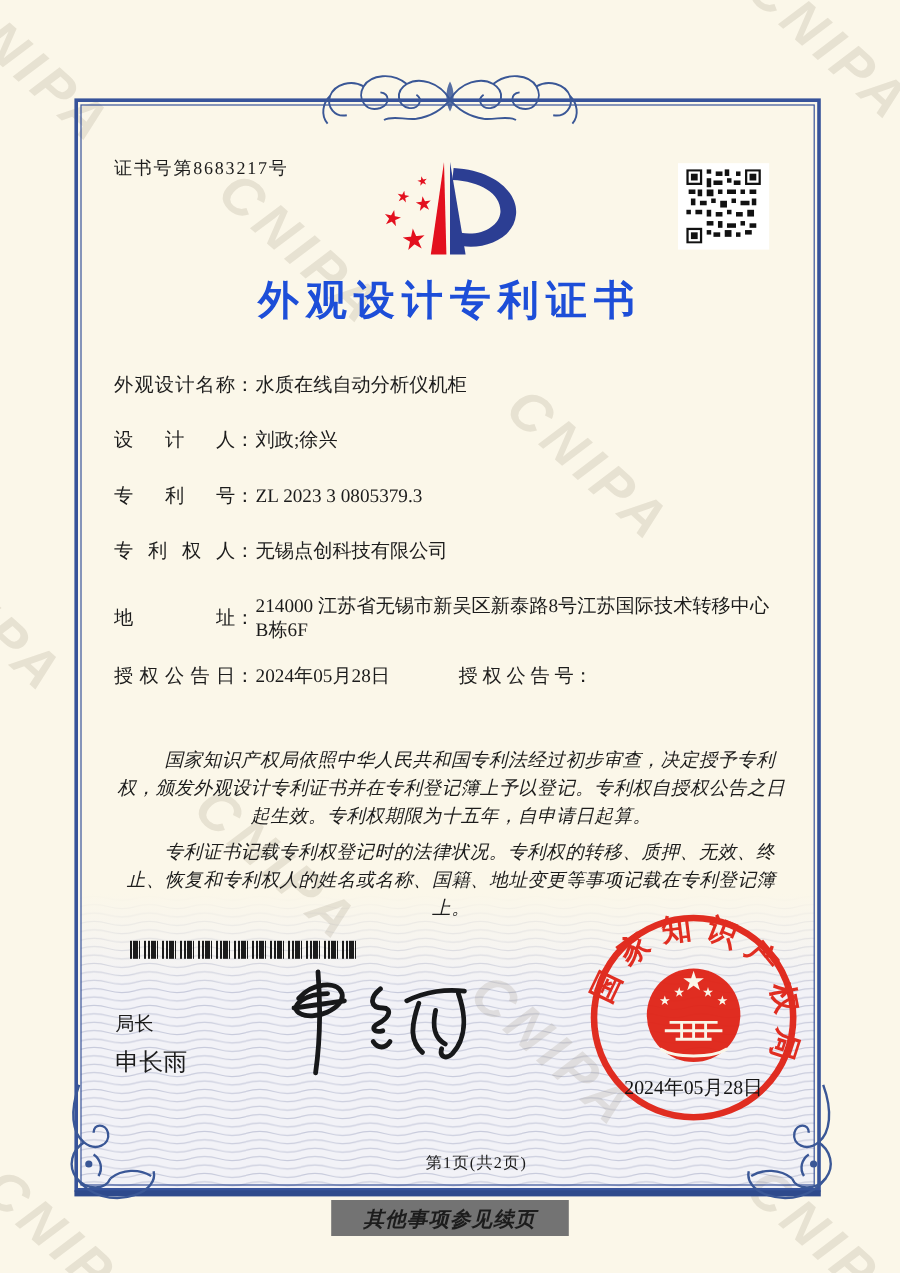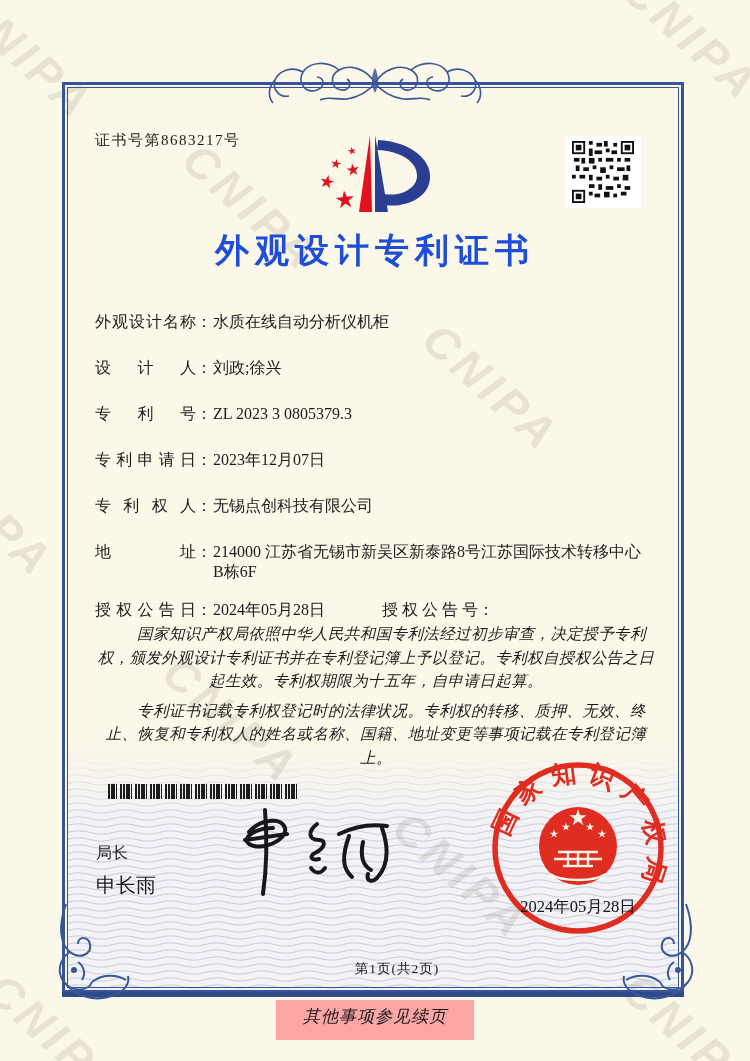--- a/index.html
+++ b/index.html
@@ -40,21 +40,21 @@
   .cert-no{left:95px;top:131px;font-size:15px;letter-spacing:1.5px;z-index:4;}
   .logo{left:298px;top:124px;z-index:4;}
   .qr-box{left:565px;top:136px;width:76px;height:72px;background:#fff;z-index:4;}
   .qr-box svg{position:absolute;left:6px;top:5px;}
   .title{
     left:0;top:228px;width:750px;text-align:center;z-index:4;
     font-size:34px;font-weight:bold;letter-spacing:6px;color:#1d4ed8;
   }
   
   .fields{left:95px;top:312px;width:566px;z-index:4;}
-  .frow{display:flex;font-size:16px;line-height:20px;margin-bottom:26px;}
+  .frow{display:flex;font-size:16px;line-height:20px;margin-bottom:26px;align-items:center;}
   .frow.addr{margin-bottom:18px;}
   .flabel{width:101px;flex:none;text-align:justify;text-align-last:justify;}
   .fcolon{flex:none;width:17px;}
   .fcolon::before{content:"\FF1A";}
   .fvalue{flex:1;}
   .fvalue-date{flex:none;width:169px;}
   
   .legal{left:95px;top:622px;width:562px;z-index:4;font-style:italic;text-align:center;}
   .legal p{margin:0 0 6px 0;font-size:15.5px;line-height:23.5px;text-indent:2em;letter-spacing:0.4px;}
   
@@ -68,22 +68,22 @@
   }
   
   .signer-title{left:96px;top:843px;font-size:16px;z-index:4;font-family:"Liberation Sans",sans-serif;}
   .signer-name{left:96px;top:872px;font-size:20px;z-index:4;font-family:"Liberation Sans",sans-serif;}
   .signature{left:225px;top:798px;z-index:4;}
   
   .seal{left:488px;top:758px;z-index:5;}
   .seal-date{left:498px;top:896px;width:160px;text-align:center;font-size:16.5px;z-index:6;color:#141414;}
   
   .page-footer{left:0;top:960px;width:750px;text-align:center;font-size:13.5px;letter-spacing:1px;z-index:4;padding-left:22px;}
-  .note-band{left:276px;top:1000px;width:198px;height:40px;background:#fca5a5;z-index:4;
-    text-align:center;line-height:34px;font-size:17px;font-style:italic;letter-spacing:1px;}
+  .note-band{left:276px;top:1000px;width:198px;height:30px;background:#737373;z-index:4;
+    text-align:center;line-height:34px;font-size:17px;font-style:italic;letter-spacing:1px;font-weight:bold;}
   
   .top-flourish{left:265px;top:56px;z-index:3;}
   .corner-fl{z-index:3;}
   .corner-left{left:50px;top:900px;}
   .corner-right{left:612px;top:900px;transform:scale(-1,1);}
 </style>
 </head>
 <body>
 
 <div class="wm" style="left:-18px;top:-20px;">CNIPA</div>
@@ -240,25 +240,20 @@
     <span class="flabel">设计人</span>
       <span class="fcolon"></span>
     <span class="fvalue">刘政;徐兴</span>
   </div>
   <div class="frow">
     <span class="flabel">专利号</span>
       <span class="fcolon"></span>
     <span class="fvalue">ZL 2023 3 0805379.3</span>
   </div>
   <div class="frow">
-    <span class="flabel">专利申请日</span>
-      <span class="fcolon"></span>
-    <span class="fvalue">2023年12月07日</span>
-  </div>
-  <div class="frow">
     <span class="flabel">专利权人</span>
       <span class="fcolon"></span>
     <span class="fvalue">无锡点创科技有限公司</span>
   </div>
   <div class="frow addr">
     <span class="flabel">地址</span>
       <span class="fcolon"></span>
     <span class="fvalue" style="max-width:436px;">214000 江苏省无锡市新吴区新泰路8号江苏国际技术转移中心B栋6F</span>
   </div>
   <div class="frow">

